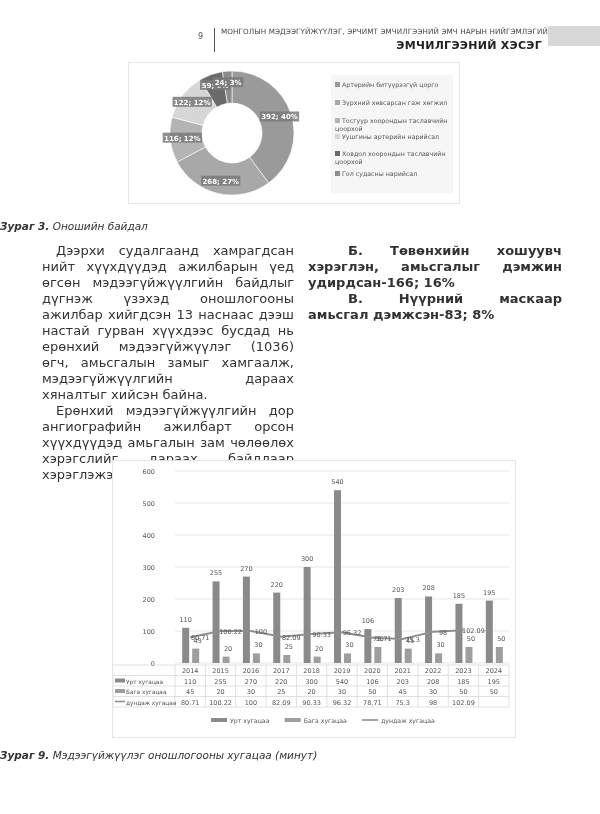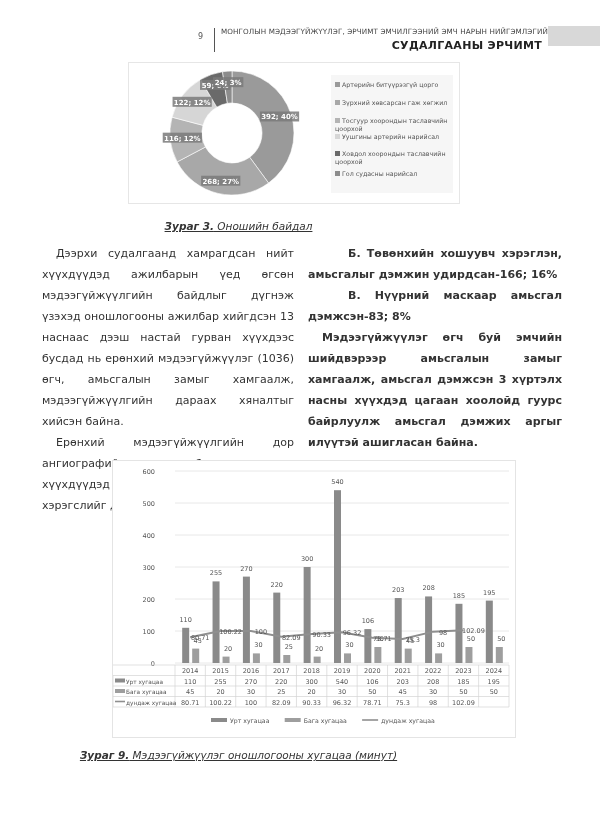--- a/index.html
+++ b/index.html
@@ -11,40 +11,40 @@
     .journal-title { position: absolute; left: 221px; top: 5px; font-size: 7.2px; color: #444; letter-spacing: 0.1px; white-space: nowrap; }
     .section-title { position: absolute; right: 58px; top: 17px; font-size: 11px; font-weight: bold; color: #222; letter-spacing: 0.3px; white-space: nowrap; }
     .header-block { position: absolute; right: 0; top: 4px; width: 52px; height: 20px; background: #d8d8d8; }
 
     .fig3 { position: absolute; left: 128px; top: 62px; width: 330px; height: 140px; background: #fff; border: 1px solid #e6e6e6; }
     .fig3 svg { position: absolute; left: 0; top: 0; }
     .legend3 { position: absolute; left: 202px; top: 12px; width: 122px; height: 118px; background: #f6f6f6; }
     .legend3-item { position: absolute; left: 4px; font-size: 6.3px; line-height: 8px; color: #555; width: 118px; }
     .legend3-swatch { display: inline-block; width: 5px; height: 5px; margin-right: 2px; vertical-align: 0px; }
 
-    .caption { position: absolute; width: 477px; text-align: center; font-size: 10.5px; color: #333; text-decoration: underline; }
+    .caption { position: absolute; width: 477px; text-align: left; font-size: 10.5px; color: #333; }
     .caption b { font-style: italic; font-weight: bold; }
     .caption i { font-style: italic; }
 
-    .col { position: absolute; font-size: 11px; line-height: 21px; color: #333; text-align: justify; }
+    .col { position: absolute; font-size: 13px; line-height: 16px; color: #333; text-align: justify; }
     .col p { margin: 0; }
     .indent { text-indent: 14px; }
     .indent2 { text-indent: 40px; }
 
     .fig4 { position: absolute; left: 112px; top: 460px; width: 402px; height: 276px; background: #fff; border: 1px solid #e4e4e4; }
     .fig4 svg { position: absolute; left: 0; top: 0; }
   </style>
 </head>
 <body>
 
 <div class="header">
   <span class="page-num">9</span>
   <div class="header-rule"></div>
   <span class="journal-title">МОНГОЛЫН МЭДЭЭГҮЙЖҮҮЛЭГ, ЭРЧИМТ ЭМЧИЛГЭЭНИЙ ЭМЧ НАРЫН НИЙГЭМЛЭГИЙН СЭТГҮҮЛ</span>
-  <span class="section-title">СУДАЛГААНЫ ЭРЧИМТ</span>
+  <span class="section-title">ЭМЧИЛГЭЭНИЙ ХЭСЭГ</span>
   <div class="header-block"></div>
 </div>
 
 <div class="fig3">
   <svg id="donut" width="200" height="140">
       <path d="M103,8 A62,62 0 0 1 139.57107095159924,120.06552475958975 L120.69567949270932,94.22525391593052 A30,30 0 0 0 103,40 Z" fill="#9a9a9a" stroke="#ffffff" stroke-width="0.6"></path>
       <path d="M139.57107095159924,120.06552475958975 A62,62 0 0 1 48.15505354843453,98.91421533994856 L76.46212268472638,83.99074935803962 A30,30 0 0 0 120.69567949270932,94.22525391593052 Z" fill="#a8a8a8" stroke="#ffffff" stroke-width="0.6"></path>
       <path d="M48.15505354843453,98.91421533994856 A62,62 0 0 1 43.048842725109836,54.19307931944417 L73.99137551214992,62.351489993279436 A30,30 0 0 0 76.46212268472638,83.99074935803962 Z" fill="#b4b4b4" stroke="#ffffff" stroke-width="0.6"></path>
       <path d="M43.048842725109836,54.19307931944417 A62,62 0 0 1 71.57112210365719,16.556332141433508 L87.79247843725348,44.140160713596856 A30,30 0 0 0 73.99137551214992,62.351489993279436 Z" fill="#d6d6d6" stroke="#ffffff" stroke-width="0.6"></path>
       <path d="M71.57112210365719,16.556332141433508 A62,62 0 0 1 93.50702967029329,8.73105587396411 L98.40662725981933,40.353736713208434 A30,30 0 0 0 87.79247843725348,44.140160713596856 Z" fill="#6a6a6a" stroke="#ffffff" stroke-width="0.6"></path>
@@ -75,21 +75,20 @@
   <b>Зураг 3.</b><i> Оношийн байдал</i>
 </div>
 
 <div class="col" style="left:42px; top:243px; width:252px;">
   <p class="indent">Дээрхи судалгаанд хамрагдсан нийт хүүхдүүдэд ажилбарын үед өгсөн мэдээгүйжүүлгийн байдлыг дүгнэж үзэхэд оношлогооны ажилбар хийгдсэн 13 наснаас дээш настай гурван хүүхдээс бусдад нь ерөнхий мэдээгүйжүүлэг (1036) өгч, амьсгалын замыг хамгаалж, мэдээгүйжүүлгийн дараах хяналтыг хийсэн байна.</p>
   <p class="indent">Ерөнхий мэдээгүйжүүлгийн дор ангиографийн ажилбарт орсон хүүхдүүдэд амьгалын зам чөлөөлөх хэрэгслийг дараах байдлаар хэрэглэжээ:</p>
 </div>
 <div class="col" style="left:308px; top:243px; width:254px;font-weight:bold;">
   <p class="indent2">Б. Төвөнхийн хошуувч хэрэглэн, амьсгалыг дэмжин удирдсан-166; 16%</p>
   <p class="indent2">В. Нүүрний маскаар амьсгал дэмжсэн-83; 8%</p>
-  <p class="indent">Мэдээгүйжүүлэг өгч буй эмчийн шийдвэрээр амьсгалын замыг хамгаалж, амьсгал дэмжсэн 3 хүртэлх насны хүүхдэд цагаан хоолойд гуурс байрлуулж амьсгал дэмжих аргыг илүүтэй ашигласан байна.</p>
 </div>
 
 <div class="fig4">
   <svg id="barchart" width="402" height="276">
       <line x1="62" x2="396" y1="202" y2="202" stroke="#e2e2e2" stroke-width="0.8"></line>
       <text x="42" y="204.5" font-size="6.5" fill="#555" font-family="DejaVu Sans, sans-serif" text-anchor="end">0</text>
       <line x1="62" x2="396" y1="170" y2="170" stroke="#e2e2e2" stroke-width="0.8"></line>
       <text x="42" y="172.5" font-size="6.5" fill="#555" font-family="DejaVu Sans, sans-serif" text-anchor="end">100</text>
       <line x1="62" x2="396" y1="138" y2="138" stroke="#e2e2e2" stroke-width="0.8"></line>
       <text x="42" y="140.5" font-size="6.5" fill="#555" font-family="DejaVu Sans, sans-serif" text-anchor="end">200</text>

